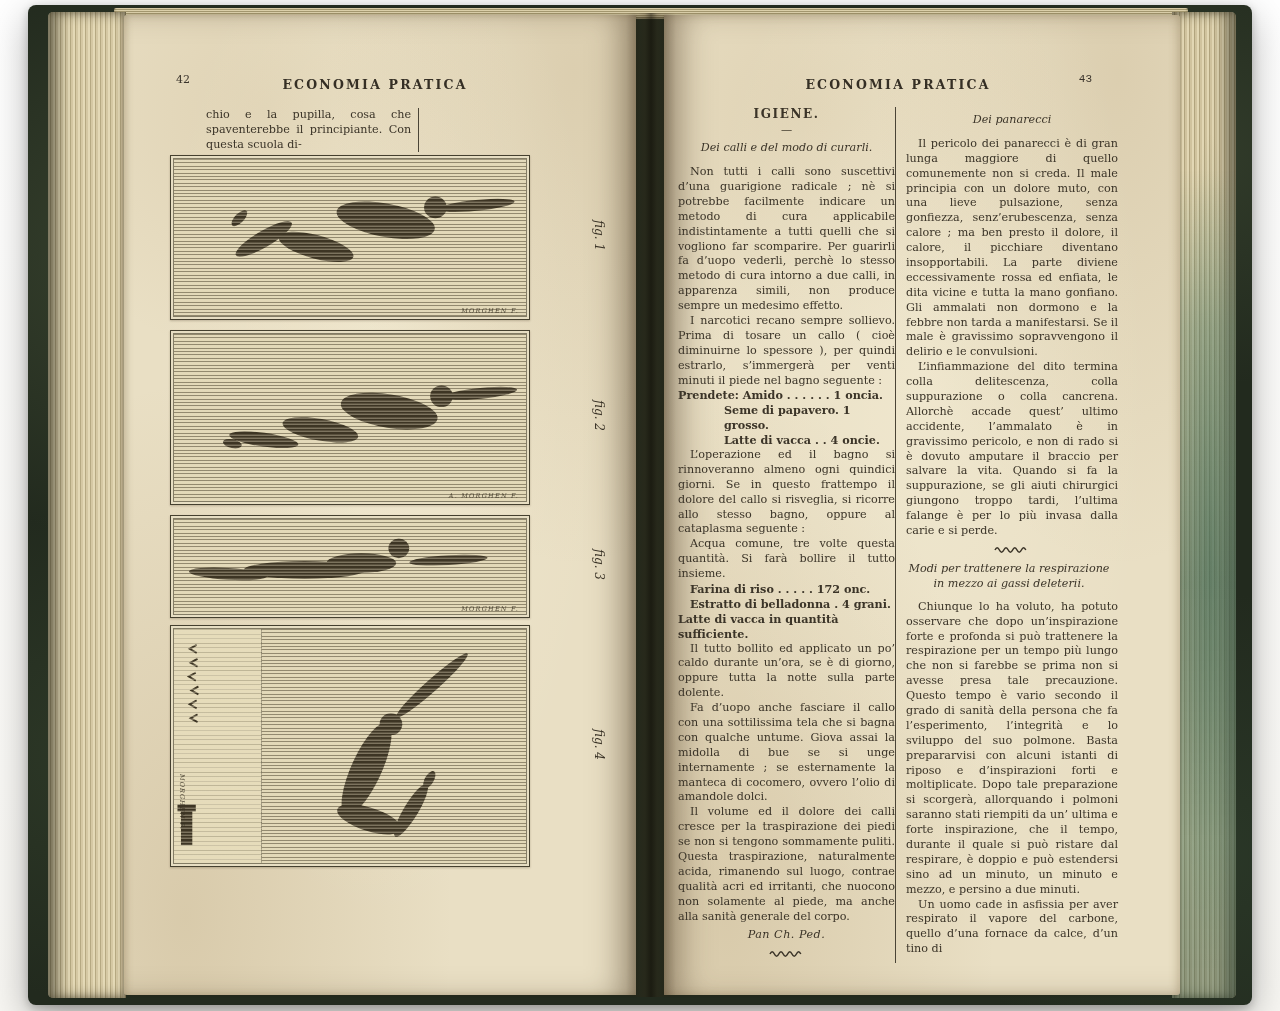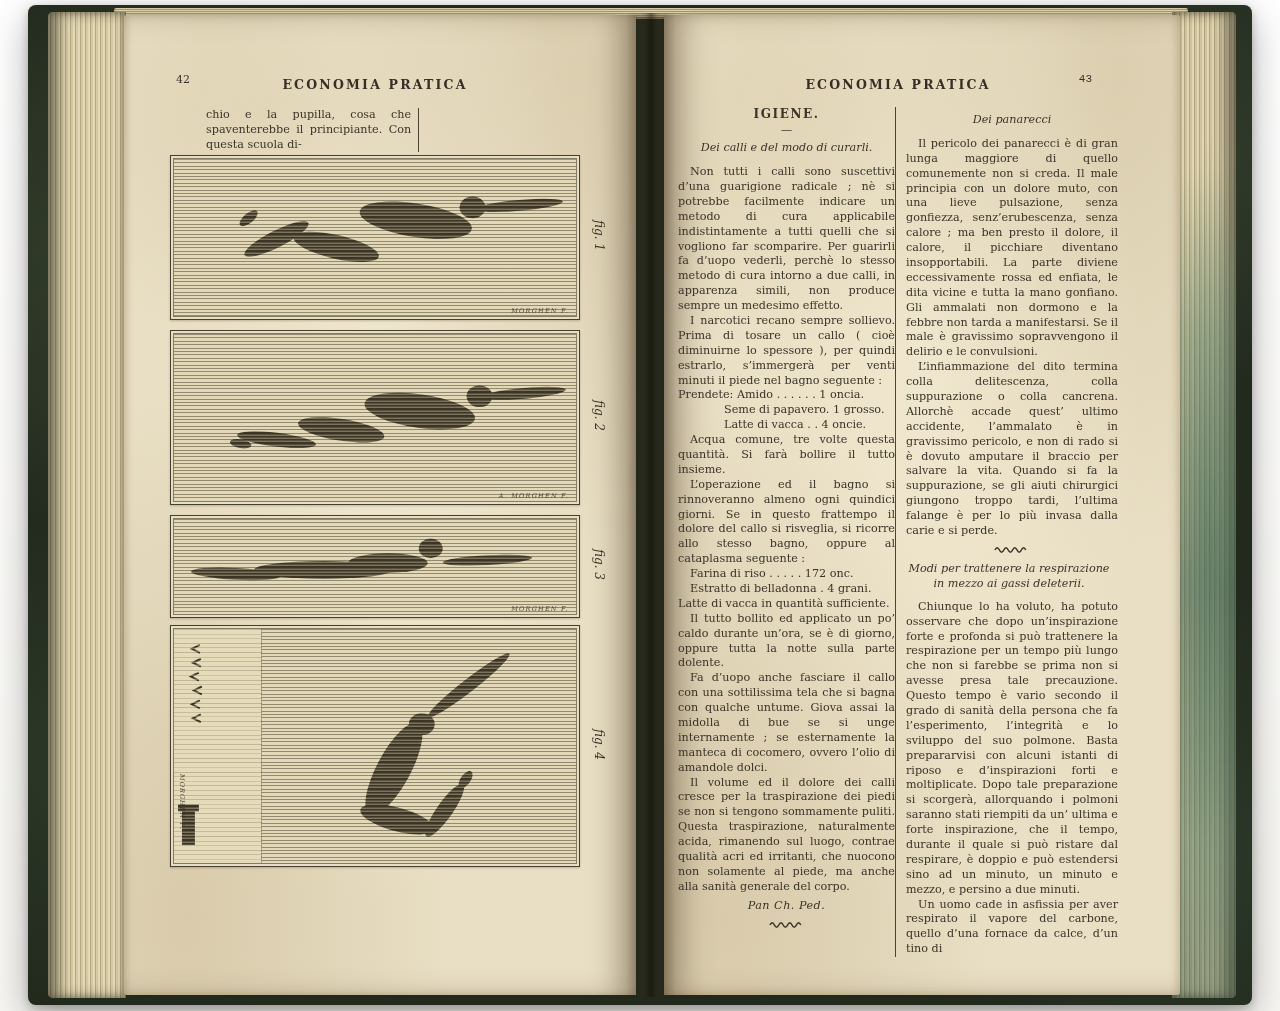--- a/index.html
+++ b/index.html
@@ -61,21 +61,21 @@
          letter-spacing:2.2px; color:#352f25; }
   .hdr42 { left:46px; top:62px; width:410px; }
   .hdr43 { left:14px; top:62px; width:440px; }
 
   .intro { position:absolute; left:46px; top:93px; width:410px; display:flex; color:#3b3428;
            font-size:11.2px; line-height:1.32;margin-left:36px; }
   .intro-a { width:52%; padding-right:7px; border-right:1px solid #4a4436; text-align:justify; }
   .intro-b { width:48%; padding-left:8px; text-align:justify; }
 
   
-  .fig-panel { position:absolute; left:46px; width:410px; border:1.5px solid #45402f; background:#e2d8b7;
+  .fig-panel { position:absolute; left:46px; width:360px; border:1.5px solid #45402f; background:#e2d8b7;
                box-shadow:inset 0 0 0 2px rgba(236,228,200,.95), inset 0 0 0 3px rgba(69,64,47,.6),
                           0 1px 2px rgba(60,45,25,.25); }
   .fp1 { top:140px; height:165px; }
   .fp2 { top:315px; height:175px; }
   .fp3 { top:500px; height:103px; }
   .fp4 { top:610px; height:242px; }
   .hatch { position:absolute; inset:3px;
            background:repeating-linear-gradient(180deg, rgba(82,73,52,.55) 0 1px, rgba(82,73,52,0) 1px 3.4px); }
   .swimmer { position:absolute; inset:3px; width:calc(100% - 6px); height:calc(100% - 6px); }
   .hatch-over { position:absolute; inset:3px; background-position:0 1.7px;
@@ -92,21 +92,21 @@
   
   .cols { position:absolute; left:14px; top:92px; width:440px; display:flex; color:#3b3428;
           font-size:11.2px; line-height:1.33; }
   .colL { width:218px; padding-right:0; border-right:1px solid #4a4436; }
   .colR { width:222px; padding-left:10px; }
   .sec-title { text-align:center; font-weight:bold; font-size:12px; letter-spacing:1.6px; margin-bottom:0; }
   .sec-rule { text-align:center; line-height:1; margin:1px 0 6px 0; }
   .art-title { font-style:italic; text-align:center; margin:6px 2px 9px 2px; }
   .art-title-2 { font-style:italic; text-align:center; margin:8px 8px 8px 2px; }
   .para { margin:0; text-indent:12px; text-align:justify; }
-  .recipe { margin:0; text-indent:0; text-align:left; }
+  .recipe { margin:0; text-indent:0; text-align:left;font-weight:bold; }
   .r-ind { padding-left:46px; }
   .r-mid { padding-left:12px; }
   .byline { text-align:center; font-style:italic; margin-top:4px; letter-spacing:.5px; }
   .squiggle { text-align:center; margin:7px 0 5px 0; line-height:0; }
   .squiggle svg { display:inline-block; }
 </style>
 </head>
 <body>
 
 <div class="stage">
@@ -214,22 +214,22 @@
           <div class="sec-rule">—</div>
           <div class="art-title">Dei calli e del modo di curarli.</div>
 
           <p class="para">Non tutti i calli sono suscettivi d’una guarigione radicale ; nè si potrebbe facilmente indicare un metodo di cura applicabile indistintamente a tutti quelli che si vogliono far scomparire. Per guarirli fa d’uopo vederli, perchè lo stesso metodo di cura intorno a due calli, in apparenza simili, non produce sempre un medesimo effetto.</p>
           <p class="para">I narcotici recano sempre sollievo. Prima di tosare un callo ( cioè diminuirne lo spessore ), per quindi estrarlo, s’immergerà per venti minuti il piede nel bagno seguente :</p>
 
           <p class="recipe">Prendete: Amido . . . . . . 1 oncia.</p>
           <p class="recipe r-ind">Seme di papavero. 1 grosso.</p>
           <p class="recipe r-ind">Latte di vacca . . 4 oncie.</p>
 
+          <p class="para">L’operazione ed il bagno si rinnoveranno almeno ogni quindici giorni. Se in questo frattempo il dolore del callo si risveglia, si ricorre allo stesso bagno, oppure al cataplasma seguente :</p>
           <p class="para">Acqua comune, tre volte questa quantità. Si farà bollire il tutto insieme.</p>
-          <p class="para">L’operazione ed il bagno si rinnoveranno almeno ogni quindici giorni. Se in questo frattempo il dolore del callo si risveglia, si ricorre allo stesso bagno, oppure al cataplasma seguente :</p>
 
           <p class="recipe r-mid">Farina di riso . . . . . 172 onc.</p>
           <p class="recipe r-mid">Estratto di belladonna . 4 grani.</p>
           <p class="recipe">Latte di vacca in quantità sufficiente.</p>
 
           <p class="para">Il tutto bollito ed applicato un po’ caldo durante un’ora, se è di giorno, oppure tutta la notte sulla parte dolente.</p>
           <p class="para">Fa d’uopo anche fasciare il callo con una sottilissima tela che si bagna con qualche untume. Giova assai la midolla di bue se si unge internamente ; se esternamente la manteca di cocomero, ovvero l’olio di amandole dolci.</p>
           <p class="para">Il volume ed il dolore dei calli cresce per la traspirazione dei piedi se non si tengono sommamente puliti. Questa traspirazione, naturalmente acida, rimanendo sul luogo, contrae qualità acri ed irritanti, che nuocono non solamente al piede, ma anche alla sanità generale del corpo.</p>
 
           <div class="byline">Pan Ch. Ped.</div>

